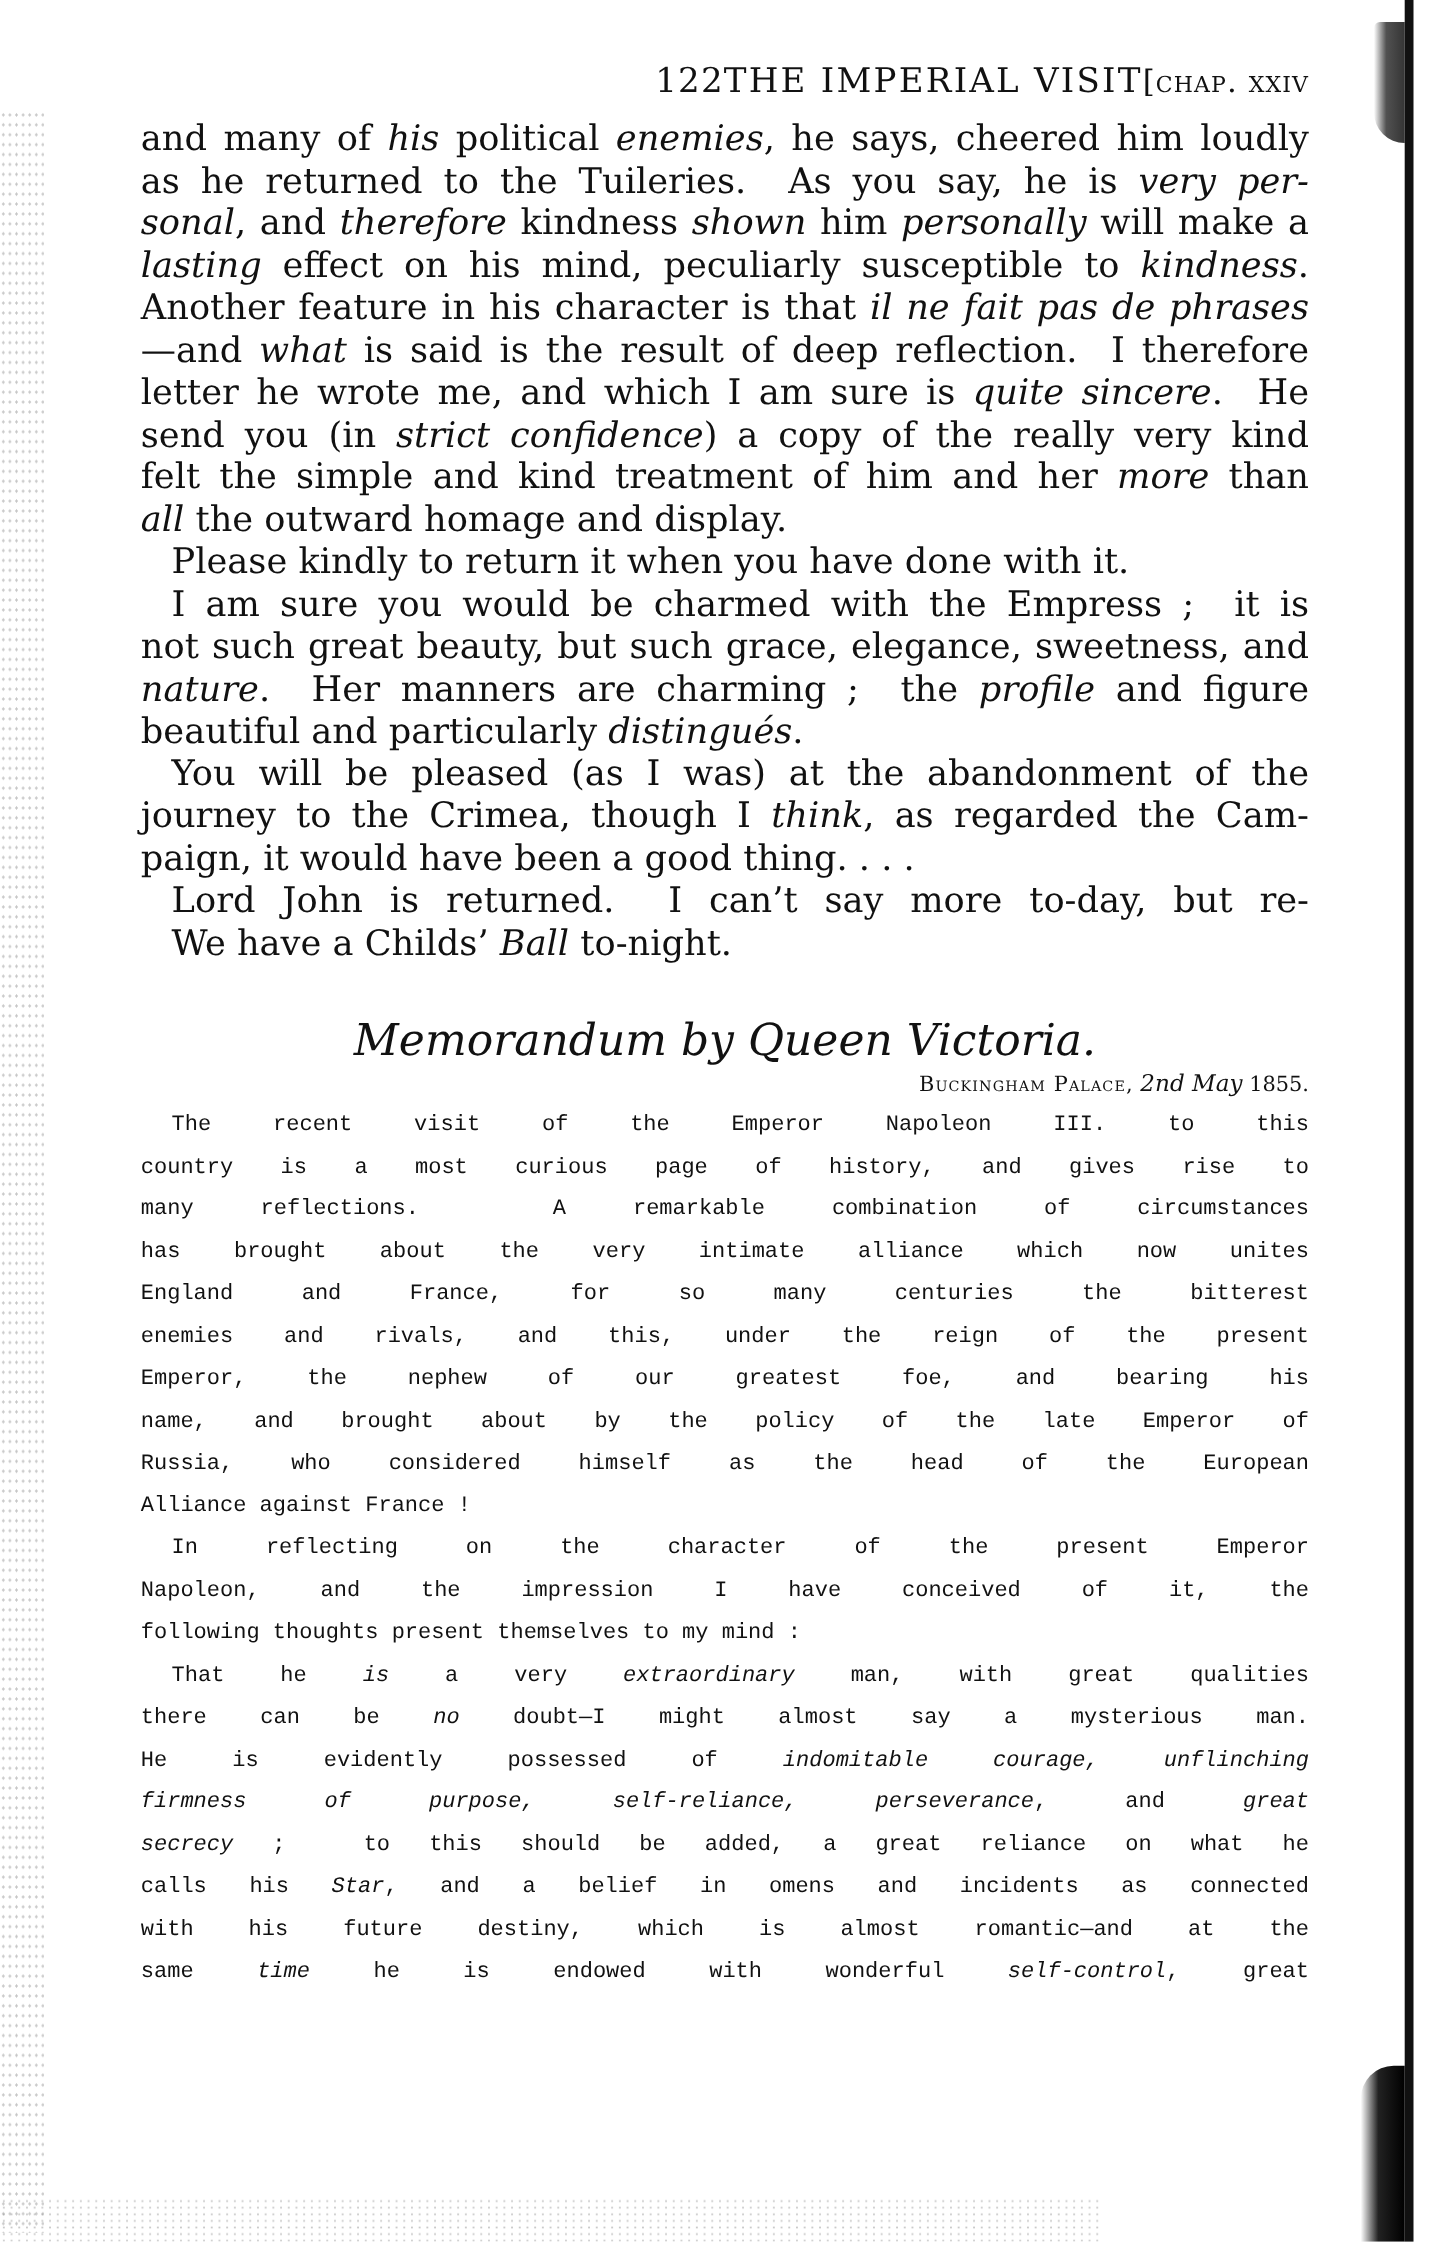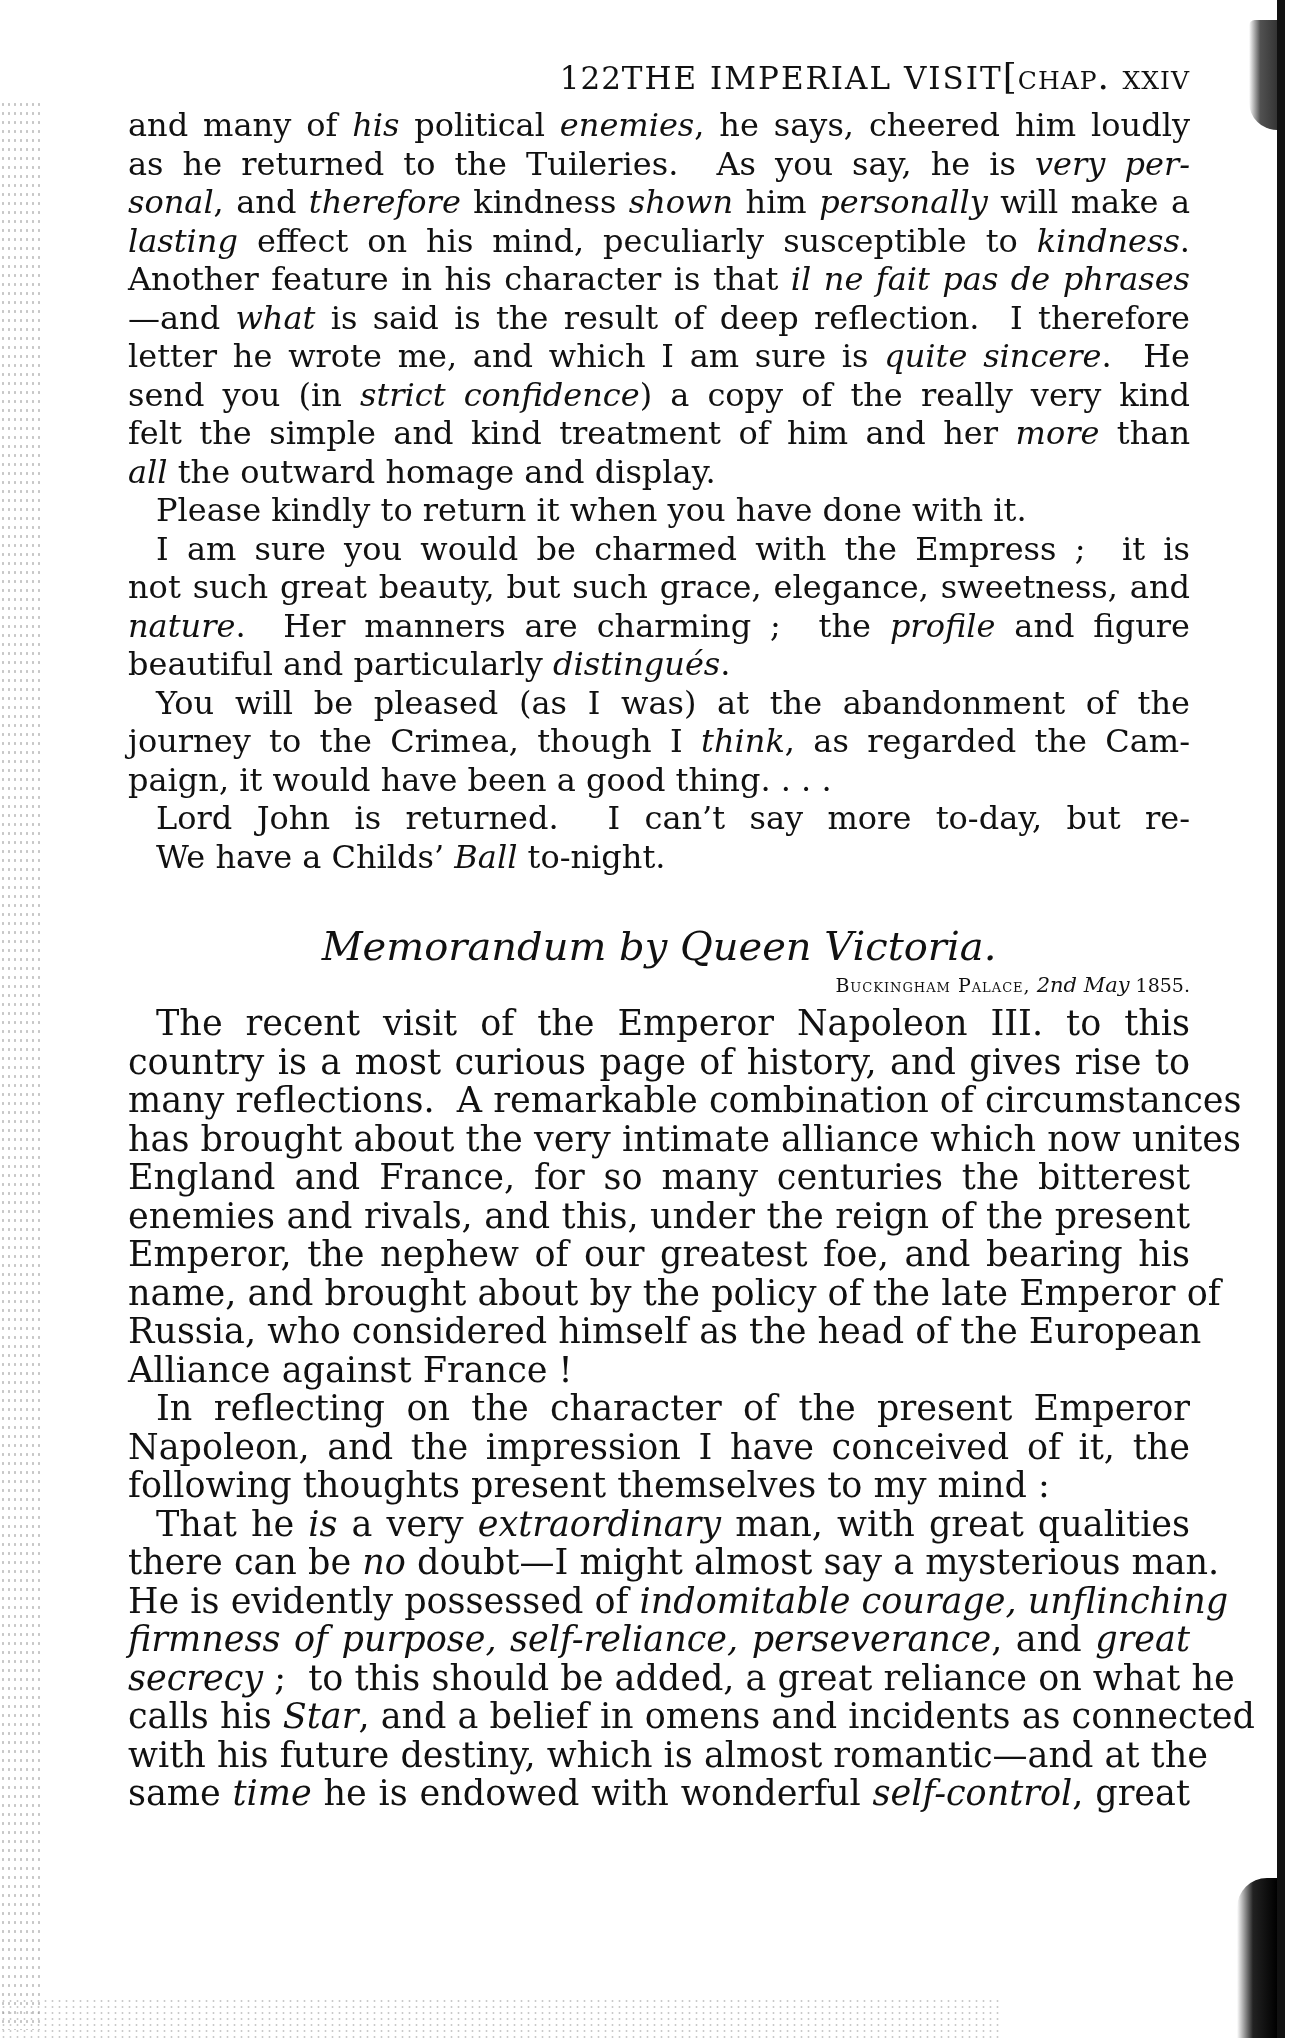--- a/index.html
+++ b/index.html
@@ -31,39 +31,39 @@
       border-radius: 30px 0 0 0;
     }
     .page {
       position: absolute; left: 128px; top: 56px; width: 1062px;
     }
     .running-head {
       display: flex; justify-content: flex-end; align-items: baseline;
       font-size: 31px; letter-spacing: 1px; height: 50px;
     }
     .running-head .title { letter-spacing: 2px; }
-    .running-head .chap { font-variant: small-caps; font-size: 36px; }
+    .running-head .chap { font-variant: small-caps; font-size: 28px; }
     .body-text { font-size: 32px; line-height: 38.5px; text-align: justify; }
     .line {
       display: block; white-space: nowrap; text-align: justify; text-align-last: justify;
     }
     .line.last { text-align-last: left; }
     .line.indent { padding-left: 28px; }
     .line em { font-style: italic; }
     .sig { font-variant: small-caps; }
     .sig-line { display: flex; justify-content: space-between; }
     .memo-heading {
       text-align: center; font-style: italic; font-size: 40px; margin-top: 50px; height: 40px; line-height: 40px;
     }
     .dateline {
       text-align: right; font-size: 19px; height: 38px; line-height: 38px;
     }
     .dateline .place { font-variant: small-caps; letter-spacing: 1px; }
     .dateline em { font-style: italic; font-size: 21px; }
-    .memo-text { font-size: 35px; line-height: 38.5px; }
+    .memo-text { font-size: 20px; line-height: 38.5px; font-family: Liberation Mono, monospace; }
   </style>
 </head>
 <body>
 
 <div class="left-margin"></div>
 <div class="bottom-noise"></div>
 <div class="right-blob-top"></div>
 <div class="right-edge"></div>
 <div class="right-blob-bottom"></div>
 

